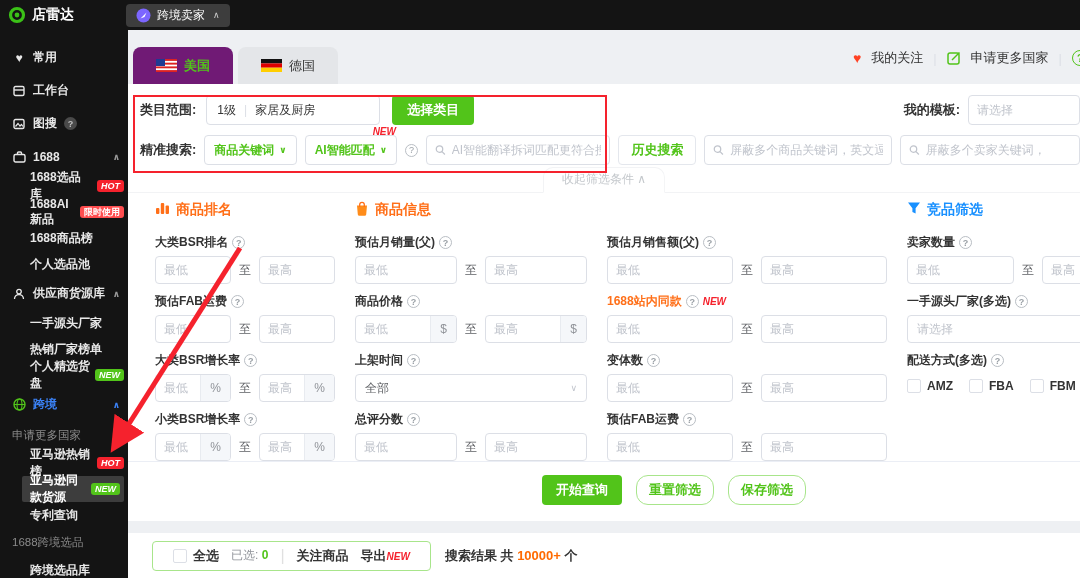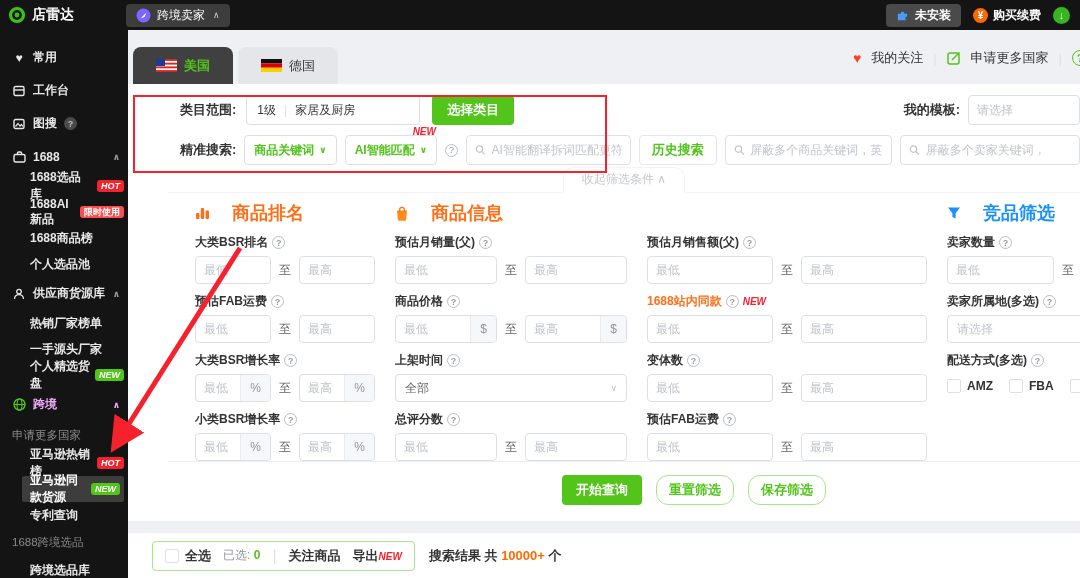--- a/index.html
+++ b/index.html
@@ -22,38 +22,38 @@
   
   .body { display:flex; height:548px; }
   .sidebar { width:128px; flex-shrink:0; background:#141414; color:#e8e8e8; font-size:12px; padding-top:11px; overflow:hidden; }
   .main { flex:1; min-width:0; display:flex; flex-direction:column; overflow:hidden; }
   
   .s-item { display:flex; align-items:center; gap:7px; height:33px; padding:0 8px 0 12px; cursor:pointer; font-weight:600; }
   .s-sub { display:flex; align-items:center; gap:5px; height:26px; padding:0 4px 0 30px; cursor:pointer; font-weight:600; }
   .s-section { color:#8a8a8a; height:29px; display:flex; align-items:center; padding-left:12px; font-size:11.5px; }
   .s-caret { margin-left:auto; color:#9a9a9a; font-size:9px; }
   .s-ico { width:14px; display:inline-flex; justify-content:center; color:#e8e8e8; font-size:12px; }
-  .green-item, .green-item .s-ico, .green-item .s-caret { color:#f0abfc; }
+  .green-item, .green-item .s-ico, .green-item .s-caret { color:#3b82f6; }
   .s-active { background:#3d3d3d; margin:0 4px 0 22px; padding-left:8px; border-radius:2px; color:#fff; }
   .bdg { font-size:9px; font-weight:700; font-style:italic; color:#fff; border-radius:3px; padding:1px 4px; line-height:1.2; white-space:nowrap; }
   .bdg-hot { background:#f5222d; }
   .bdg-red { background:#ff4d4f; font-style:normal;text-align:right; }
   .bdg-new { background:#52c41a; }
   .q-dark { width:13px; height:13px; background:#4a4a4a; color:#c0c0c0; font-size:9px; }
   
   .tabrow { height:54px; background:#eef0f3; display:flex; align-items:flex-end; padding-left:5px; position:relative; flex-shrink:0; }
   .tab { width:100px; height:37px; display:flex; align-items:center; justify-content:center; gap:7px; font-size:13px; border-radius:8px 8px 0 0; cursor:pointer; }
-  .tab-active { background:#404040; color:#52c41a; font-weight:700; }
+  .tab-active { background:#701a75; color:#52c41a; font-weight:700; }
   .tab-idle { background:#e4e6e9; color:#333; margin-left:5px; }
   .tab-links { position:absolute; right:4px; bottom:17px; display:flex; align-items:center; gap:10px; font-size:13px; color:#333; }
   .tl-div { color:#dcdfe6; }
   .heart-orange { color:#ff4224; font-size:14px; }
   .help-green { width:16px; height:16px; border:1.5px solid #52c41a; color:#52c41a; font-size:10px; font-weight:700; margin-right:-12px; }
   
-  .panel { background:#fff; padding-top:11px; position:relative; height:437px; flex-shrink:0;padding-left:40px; }
+  .panel { background:#fff; padding-top:11px; position:relative; height:437px; flex-shrink:0; }
   .row1, .row2 { display:flex; align-items:center; padding-left:12px; }
   .row2 { margin-top:10px; gap:8px; }
   .f-strong { font-size:13px; font-weight:700; color:#333; white-space:nowrap; }
   .cat-box { width:174px; height:30px; border:1px solid #dcdfe6; border-radius:4px; margin-left:10px; display:flex; align-items:center; gap:8px; padding:0 10px; font-size:12px; color:#333; cursor:pointer; }
   .cat-div { color:#dcdfe6; }
   .btn-green { height:30px; padding:0 15px; margin-left:12px; background:#52c41a; color:#fff; border:none; border-radius:4px; font-size:13px; font-weight:600; cursor:pointer; }
   .tpl { margin-left:auto; display:flex; align-items:center; gap:8px; }
   .tpl-sel { width:112px; flex-shrink:0; height:30px; border:1px solid #dcdfe6; border-radius:4px; display:flex; align-items:center; padding:0 8px; font-size:12px; color:#c0c4cc; cursor:pointer; }
   .mode-box { position:relative; height:30px; border:1px solid #dcdfe6; border-radius:4px; display:flex; align-items:center; justify-content:center; gap:5px; padding:0 9px; color:#52c41a; font-size:12px; font-weight:700; cursor:pointer; white-space:nowrap; }
   .mode-caret { font-size:9px; }
@@ -64,21 +64,21 @@
   .srch input { border:none; outline:none; width:100%; font-size:12px; color:#333; font-family:inherit; }
   .srch input::placeholder { color:#c0c4cc; }
   .w-ai { width:236px; } .w-b1 { width:240px; } .w-b2 { width:180px; flex-shrink:0; }
   .hist { height:30px; padding:0 12px; border:1px solid #e4e7ed; border-radius:4px; background:#fff; color:#52c41a; font-size:13px; font-weight:700; cursor:pointer; white-space:nowrap; }
   .collapse-wrap { position:relative; margin-top:4px; height:24px; border-bottom:1px solid #f2f3f5; }
   .collapse-pill { position:absolute; left:50%; bottom:-1px; transform:translateX(-50%); background:#fff; border:1px solid #f2f3f5; border-bottom:1px solid #fff; border-radius:10px 10px 0 0; padding:3px 18px 4px; font-size:12px; color:#c4c8cc; cursor:pointer; white-space:nowrap; }
   
   .grid { display:flex; padding:8px 0 0 27px; }
   .col { flex-shrink:0; padding-right:20px; }
   .c1 { width:200px; } .c2 { width:252px; } .c3 { width:300px; } .c4 { width:262px; }
-  .col-head { display:flex; align-items:center; gap:22px; height:24px; font-size:18px; font-weight:700; }
+  .col-head { display:flex; gap:6px; height:24px; font-size:14px; font-weight:700; }
   .head-orange { color:#ff6f18; } .head-blue { color:#1890ff; }
   .f-label { display:flex; align-items:center; gap:4px; margin:9px 0 5px; font-size:12px; font-weight:700; color:#333; }
   .lbl-orange { color:#ff6f18; }
   .range { display:flex; align-items:center; }
   .rbox { flex:1; height:28px; border:1px solid #dcdfe6; border-radius:4px; display:flex; align-items:stretch; overflow:hidden; background:#fff; }
   .rbox input { border:none; outline:none; width:100%; padding:0 8px; font-size:12px; color:#333; font-family:inherit; background:transparent; }
   .rbox input::placeholder { color:#c0c4cc; }
   .suffix { display:flex; align-items:center; padding:0 9px; border-left:1px solid #e8ebf0; background:#f5f7fa; color:#909399; font-size:12px; }
   .to { margin:0 8px; font-size:12px; color:#606266; }
   .sel { height:28px; border:1px solid #dcdfe6; border-radius:4px; display:flex; align-items:center; padding:0 9px; font-size:12px; color:#606266; cursor:pointer; }
@@ -88,21 +88,21 @@
   .cbitem { display:flex; align-items:center; gap:6px; font-size:12px; font-weight:700; color:#333; cursor:pointer; }
   .cb { width:14px; height:14px; border:1px solid #dcdfe6; border-radius:2px; background:#fff; flex-shrink:0; }
   
   .selected-row { padding:14px 0 12px 27px; font-size:12px; color:#909399; }
   .panel-div { border-top:1px solid #ebeef5; }
   .btns { display:flex; justify-content:center; gap:14px; padding:13px 0; margin-left:140px; }
   .btn-q { height:30px; padding:0 14px; background:#52c41a; border:none; border-radius:4px; color:#fff; font-size:13px; font-weight:700; cursor:pointer; }
   .btn-o { height:30px; padding:0 12px; background:#fff; border:1px solid #a8e58b; border-radius:12px; color:#52c41a; font-size:13px; font-weight:700; cursor:pointer; }
   
   .bottombar { margin-top:12px; background:#fff; flex:1; display:flex; align-items:center; padding-left:24px; gap:14px; }
-  .sel-box { display:flex; align-items:center; gap:12px; border:1px solid #a8e58b; border-radius:4px; height:30px; padding:0 12px; }
+  .sel-box { display:flex; align-items:center; gap:12px; border:1px solid #a8e58b; border-radius:4px; height:30px; padding:0 20px; }
   .b-strong { font-size:13px; font-weight:700; color:#333; }
   .b-gray { font-size:12px; color:#909399; }
   .b-green { color:#52c41a; font-weight:700; }
   .b-div { color:#e0e0e0; }
   .b-link { font-size:13px; color:#333; font-weight:600; cursor:pointer; }
   .result { font-size:13px; color:#333; font-weight:600; }
   .result .cnt { color:#ff6a00; font-weight:700; }
   
   .anno-rect { position:absolute; left:133px; top:95px; width:474px; height:78px; border:2px solid #f5222d; z-index:40; pointer-events:none; }
   .anno-svg { position:absolute; left:0; top:0; width:1080px; height:578px; z-index:40; pointer-events:none; }
@@ -119,33 +119,20 @@
     <span>店雷达</span>
   </div>
   <div class="ws-pill">
     <svg width="15" height="15" viewBox="0 0 15 15">
         <circle cx="7.5" cy="7.5" r="7" fill="#7c66ff"></circle>
         <path d="M4.5 10.5 L10.5 4.5 L8.5 9 Z" fill="#fff"></path>
       </svg>
     <span>跨境卖家</span>
     <span class="ws-caret">∧</span>
   </div>
-  <div class="top-right">
-    <div class="install-pill">
-      <svg width="13" height="13" viewBox="0 0 14 14">
-          <path d="M2 5 h3 a2 2 0 1 1 4 0 h3 v3 a2 2 0 1 0 0 4 v0 h-10 z" fill="#4a9bff"></path>
-        </svg>
-      <span>未安装</span>
-    </div>
-    <div class="renew">
-      <span class="circ yen">¥</span>
-      <span>购买续费</span>
-    </div>
-    <span class="circ dl">↓</span>
-  </div>
 </header>
 
 <div class="body">
 
   <aside class="sidebar">
     <div class="s-item">
       <span class="s-ico">♥</span>
       <span>常用</span>
     </div>
     <div class="s-item">
@@ -195,24 +182,24 @@
       <span class="s-ico">
           <svg width="12" height="12" viewBox="0 0 12 12">
             <circle cx="6" cy="3.6" r="2.3" fill="none" stroke="#e8e8e8" stroke-width="1.3"></circle>
             <path d="M1.5 11 a4.5 4.5 0 0 1 9 0" fill="none" stroke="#e8e8e8" stroke-width="1.3"></path>
           </svg>
         </span>
       <span>供应商货源库</span>
       <span class="s-caret">∧</span>
     </div>
     <div class="s-sub">
+      <span>一手源头厂家</span>
+    </div>
+    <div class="s-sub">
       <span>热销厂家榜单</span>
-    </div>
-    <div class="s-sub">
-      <span>一手源头厂家</span>
     </div>
     <div class="s-sub">
       <span>个人精选货盘</span>
       <span class="bdg bdg-new">NEW</span>
     </div>
     <div class="s-item green-item">
       <span class="s-ico">
           <svg width="13" height="13" viewBox="0 0 13 13">
             <circle cx="6.5" cy="6.5" r="5.5" fill="none" stroke="#52c41a" stroke-width="1.4"></circle>
             <ellipse cx="6.5" cy="6.5" rx="2.5" ry="5.5" fill="none" stroke="#52c41a" stroke-width="1.1"></ellipse>
@@ -536,21 +523,21 @@
           <div class="range">
               <span class="rbox">
                 <input placeholder="最低" style="">
               </span>
               <span class="to">至</span>
               <span class="rbox">
                 <input placeholder="最高" style="">
               </span>
             </div>
           <div class="f-label">
-              <span>卖家所属地(多选)</span>
+              <span>一手源头厂家(多选)</span>
               <span class="qmark">?</span>
             </div>
           <div class="sel">
               <span class="sel-ph">请选择</span>
             </div>
           <div class="f-label">
               <span>配送方式(多选)</span>
               <span class="qmark">?</span>
             </div>
           <div class="cbrow">

